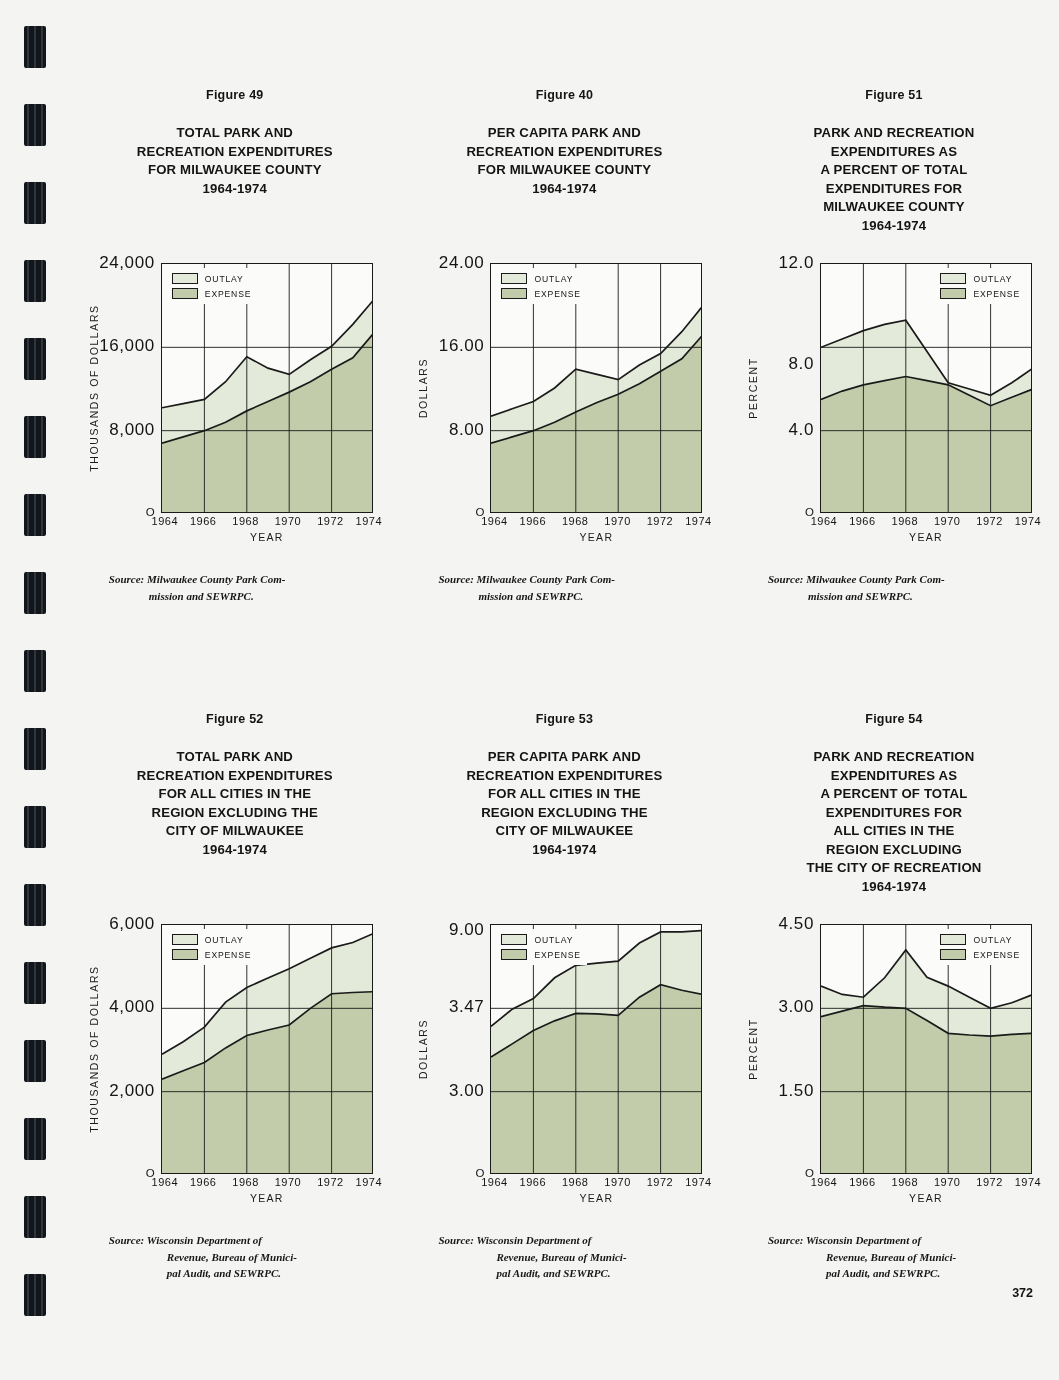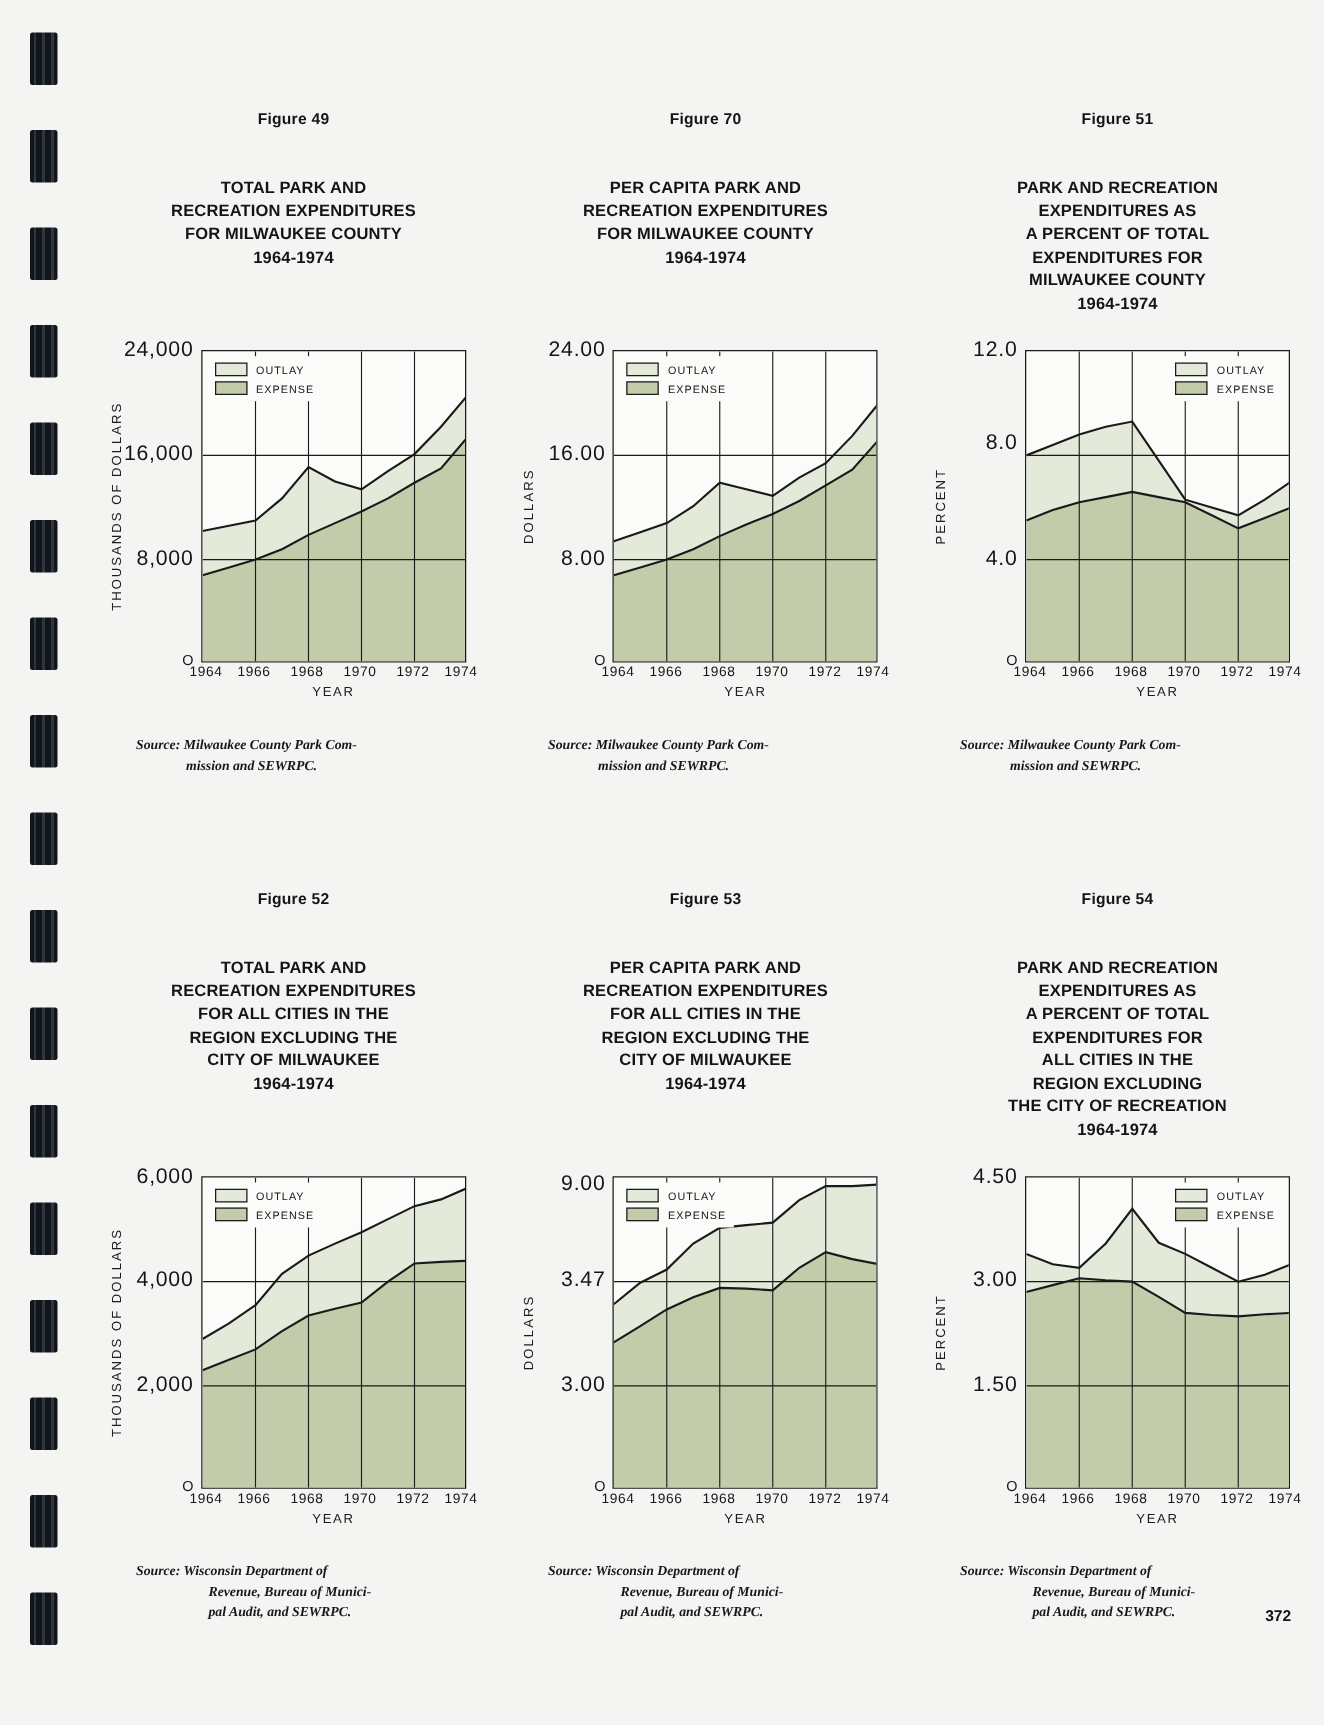--- a/index.html
+++ b/index.html
@@ -64,21 +64,21 @@
     margin-bottom: 22px;
   }
   .fig-title {
     font-size: 13.2px;
     font-weight: bold;
     color: #141414;
     text-align: center;
     line-height: 18.5px;
     letter-spacing: .15px;
   }
-  .title-pad { margin-bottom: 10px; margin-top: 17px; }
+  .title-pad { margin-bottom: 10px; }
 
   
   .chart-wrap {
     position: relative;
     width: 300px;
     height: 290px;
   }
   .axis-title-y {
     position: absolute;
     left: 0;
@@ -291,21 +291,21 @@
             <div style="left:84.8px">1968</div>
             <div style="left:127.2px">1970</div>
             <div style="left:169.6px">1972</div>
             <div style="left:208.0px">1974</div>
           </div>
           <div class="xaxis-title">YEAR</div>
         </div>
         <div class="source"><span class="lbl">Source:</span> <span>Milwaukee County Park Com-</span><span class="ind">mission and SEWRPC.</span></div>
       </div>
       <div class="fig-cell">
-        <div class="fig-num">Figure 70</div>
+        <div class="fig-num">Figure 40</div>
         <div class="fig-title title-pad">
           <div>PER CAPITA PARK AND</div>
           <div>RECREATION EXPENDITURES</div>
           <div>FOR MILWAUKEE COUNTY</div>
           <div>1964-1974</div>
         </div>
         <div style="height:55px"></div>
         <div class="chart-wrap">
           <div class="axis-title-y">
             <span>DOLLARS</span>
@@ -362,21 +362,21 @@
           <div>MILWAUKEE COUNTY</div>
           <div>1964-1974</div>
         </div>
         <div style="height:18px"></div>
         <div class="chart-wrap">
           <div class="axis-title-y">
             <span>PERCENT</span>
           </div>
           <div class="ylabels">
             <div style="top:166.7px">4.0</div>
-            <div style="top:74px">8.0</div>
+            <div style="top:101px">8.0</div>
             <div style="top:0.0px">12.0</div>
           </div>
           <div class="zero-label">O</div>
           <div class="plot">
             <svg width="212" height="250" viewBox="0 0 212 250">
               <path d="M0.00,83.33 L21.20,75.00 L42.40,66.67 L63.60,60.42 L84.80,56.25 L106.00,87.50 L127.20,118.75 L148.40,125.00 L169.60,131.25 L190.80,118.75 L212.00,104.17 L212.00,125.00 L190.80,133.33 L169.60,141.67 L148.40,131.25 L127.20,120.83 L106.00,116.67 L84.80,112.50 L63.60,116.67 L42.40,120.83 L21.20,127.08 L0.00,135.42 Z" fill="#e4ead9" stroke="none"></path>
               <path d="M0.00,135.42 L21.20,127.08 L42.40,120.83 L63.60,116.67 L84.80,112.50 L106.00,116.67 L127.20,120.83 L148.40,131.25 L169.60,141.67 L190.80,133.33 L212.00,125.00 L212,250 L0,250 Z" fill="#c2ccaa" stroke="none"></path>
               <line x1="0" y1="166.67" x2="212" y2="166.67" stroke="#1a1a1a" stroke-width="0.9"></line>
               <line x1="0" y1="83.33" x2="212" y2="83.33" stroke="#1a1a1a" stroke-width="0.9"></line>
               <line x1="42.40" y1="0" x2="42.40" y2="250" stroke="#1a1a1a" stroke-width="0.9"></line>

